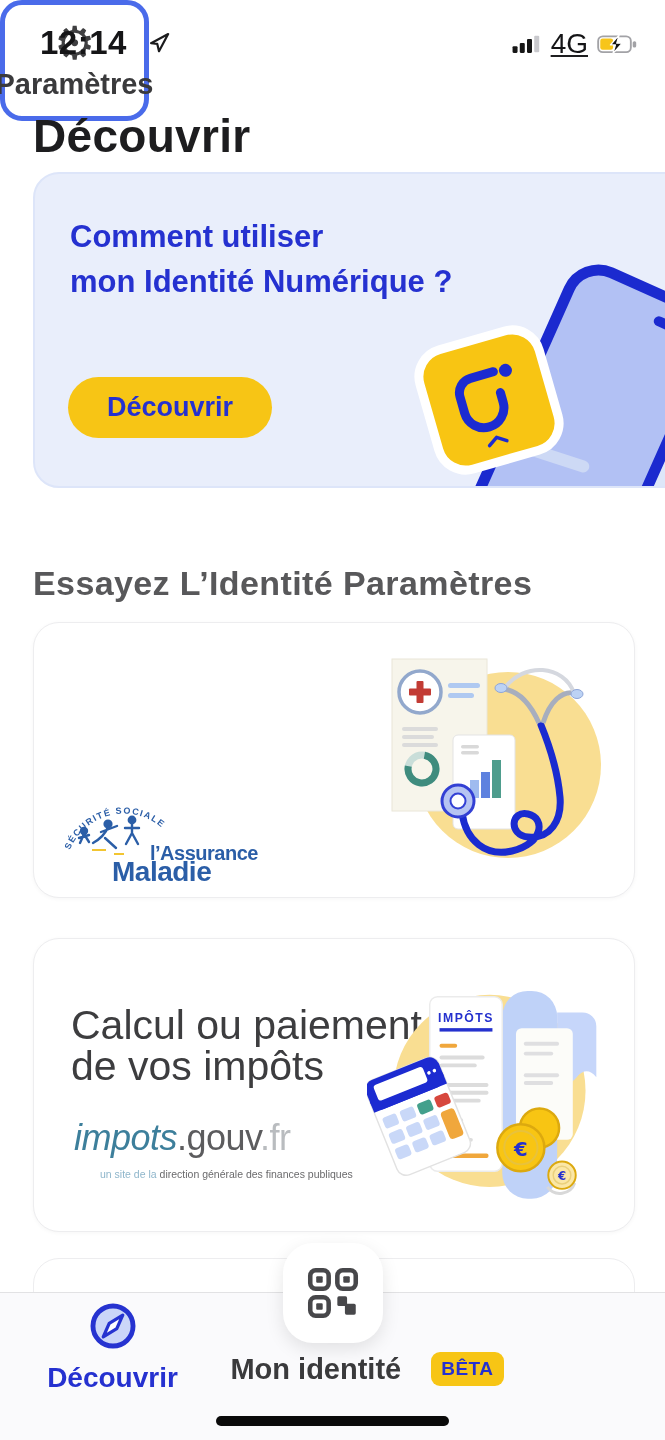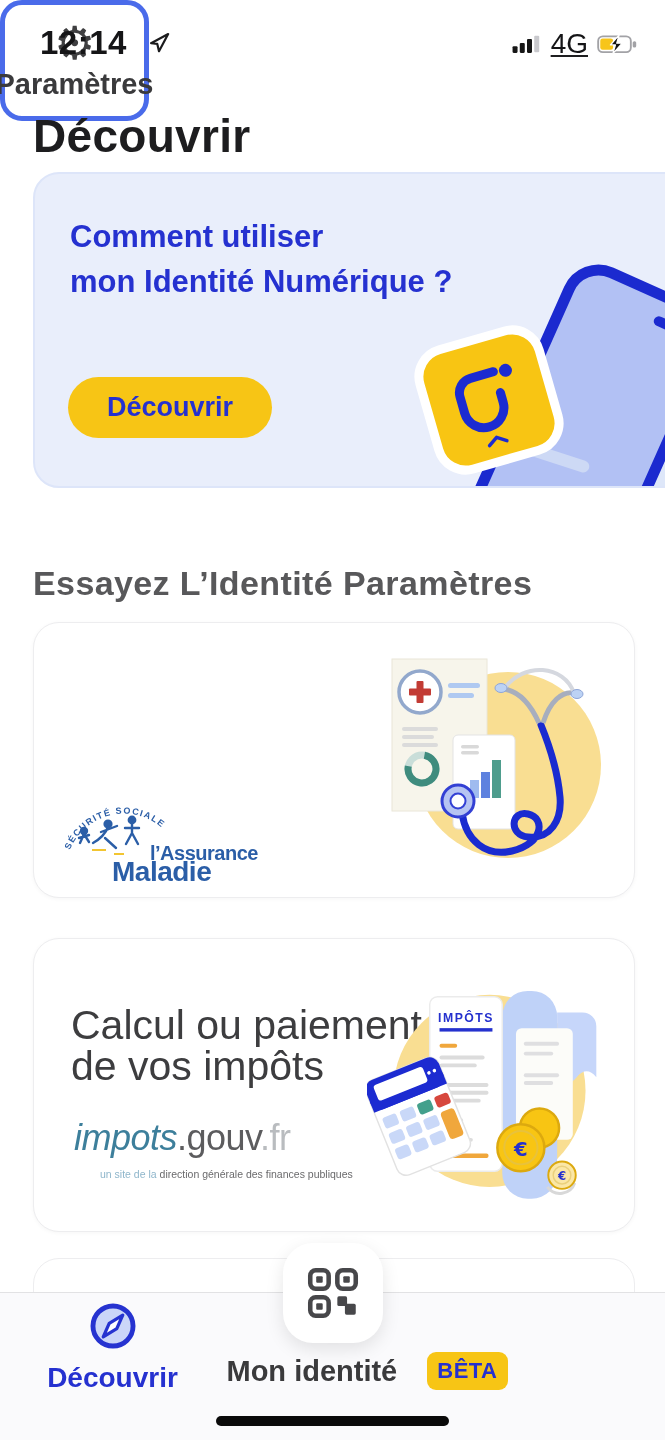--- a/index.html
+++ b/index.html
@@ -63,21 +63,21 @@
 
   
   .tabbar{position:absolute;left:0;top:1292px;width:665px;height:148px;background:#fafafc;border-top:1px solid #e2e2e4;}
   .qr-button{position:absolute;left:283px;top:1243px;width:100px;height:100px;border-radius:30px;background:#ffffff;
     box-shadow:0 6px 18px rgba(0,0,0,.10);display:flex;align-items:center;justify-content:center;}
   .tab{position:absolute;text-align:center;}
   .tab-discover{left:40px;top:1300px;width:145px;}
   .tab-discover .tab-label{margin-top:6px;font-size:28px;font-weight:600;color:#2531d0;}
   .tab-identity{left:222px;top:1352px;width:290px;display:flex;align-items:center;justify-content:center;}
   .tab-identity .tab-label{font-size:29px;font-weight:600;color:#3a3a3c;}
-  .beta-badge{background:#f7c515;color:#2531d0;font-size:22px;font-weight:700;letter-spacing:.5px;
+  .beta-badge{background:#f7c515;color:#2531d0;font-size:19px;font-weight:700;letter-spacing:.5px;
     padding:6px 10px;border-radius:9px;margin-left:30px;}
   .tab-settings{left:478px;top:1281px;width:149px;height:121px;border:5px solid #4a6bea;border-radius:22px;
     box-sizing:border-box;background:#ffffff;display:flex;flex-direction:column;align-items:center;justify-content:center;gap:2px;}
   .gear-glyph{font-size:46px;line-height:46px;color:#3f3f41;font-family:"DejaVu Sans",sans-serif;}
   .tab-settings .tab-label{font-size:29px;font-weight:600;color:#3a3a3c;}
 
   .home-indicator{position:absolute;left:216px;top:1416px;width:233px;height:10px;border-radius:5px;background:#0a0a0a;}
 </style>
 </head>
 <body>

